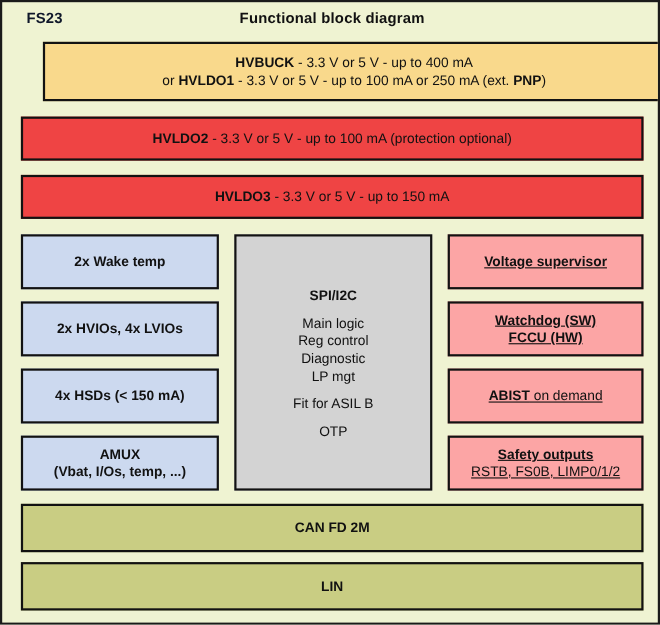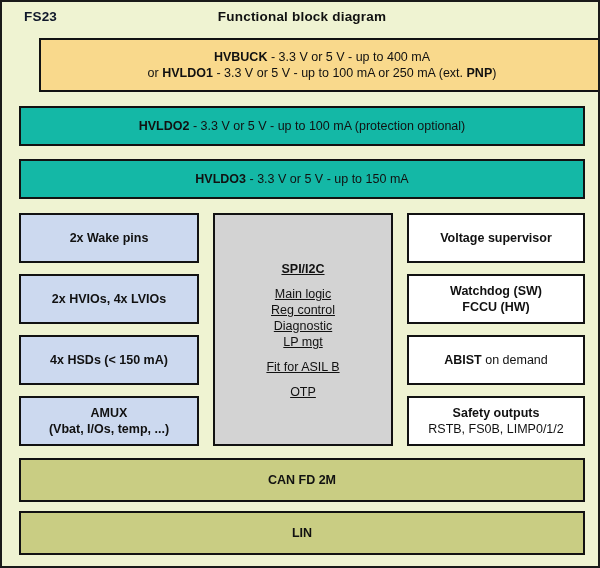--- a/index.html
+++ b/index.html
@@ -59,24 +59,24 @@
     color: #111111;
     line-height: 1.28;
   }
   .block .line {
     display: block;
     white-space: nowrap;
   }
 
   
   .c-lightorange { background: #f9d98c; }
-  .c-teal        { background: #14b8a6; }
+  .c-teal        { background: #ef4444; }
   .c-blue        { background: #ccd9ef; }
-  .c-gray        { background: #d3d3d3; text-decoration: underline; }
-  .c-orange      { background: #ffffff; }
+  .c-gray        { background: #d3d3d3; }
+  .c-orange      { background: #fca5a5; text-decoration: underline; }
   .c-olive       { background: #c9cd83; text-align: right; }
 
   
   .blk-hvbuck  { left: 17px;  top: 36px;  width: 566px; height: 54px;  font-size: 12.5px; margin-left: 20px; }
   .blk-hvldo2  { left: 17px;  top: 104px; width: 566px; height: 40px;  font-size: 12.5px; }
   .blk-hvldo3  { left: 17px;  top: 157px; width: 566px; height: 40px;  font-size: 12.5px; }
 
   .blk-wake    { left: 17px;  top: 211px; width: 180px; height: 50px;  font-size: 12.5px; }
   .blk-hvio    { left: 17px;  top: 272px; width: 180px; height: 50px;  font-size: 12.5px; }
   .blk-hsd     { left: 17px;  top: 333px; width: 180px; height: 50px;  font-size: 12.5px; }
@@ -115,21 +115,21 @@
 
   <div class="block c-teal blk-hvldo2">
     <span class="line"><b>HVLDO2</b><span> - 3.3 V or 5 V - up to 100 mA (protection optional)</span></span>
   </div>
 
   <div class="block c-teal blk-hvldo3">
     <span class="line"><b>HVLDO3</b><span> - 3.3 V or 5 V - up to 150 mA</span></span>
   </div>
 
   <div class="block c-blue blk-wake">
-    <span class="line" style="font-weight:bold">2x Wake pins</span>
+    <span class="line" style="font-weight:bold">2x Wake temp</span>
   </div>
 
   <div class="block c-blue blk-hvio">
     <span class="line" style="font-weight:bold">2x HVIOs, 4x LVIOs</span>
   </div>
 
   <div class="block c-blue blk-hsd">
     <span class="line" style="font-weight:bold">4x HSDs (&lt; 150 mA)</span>
   </div>
 

